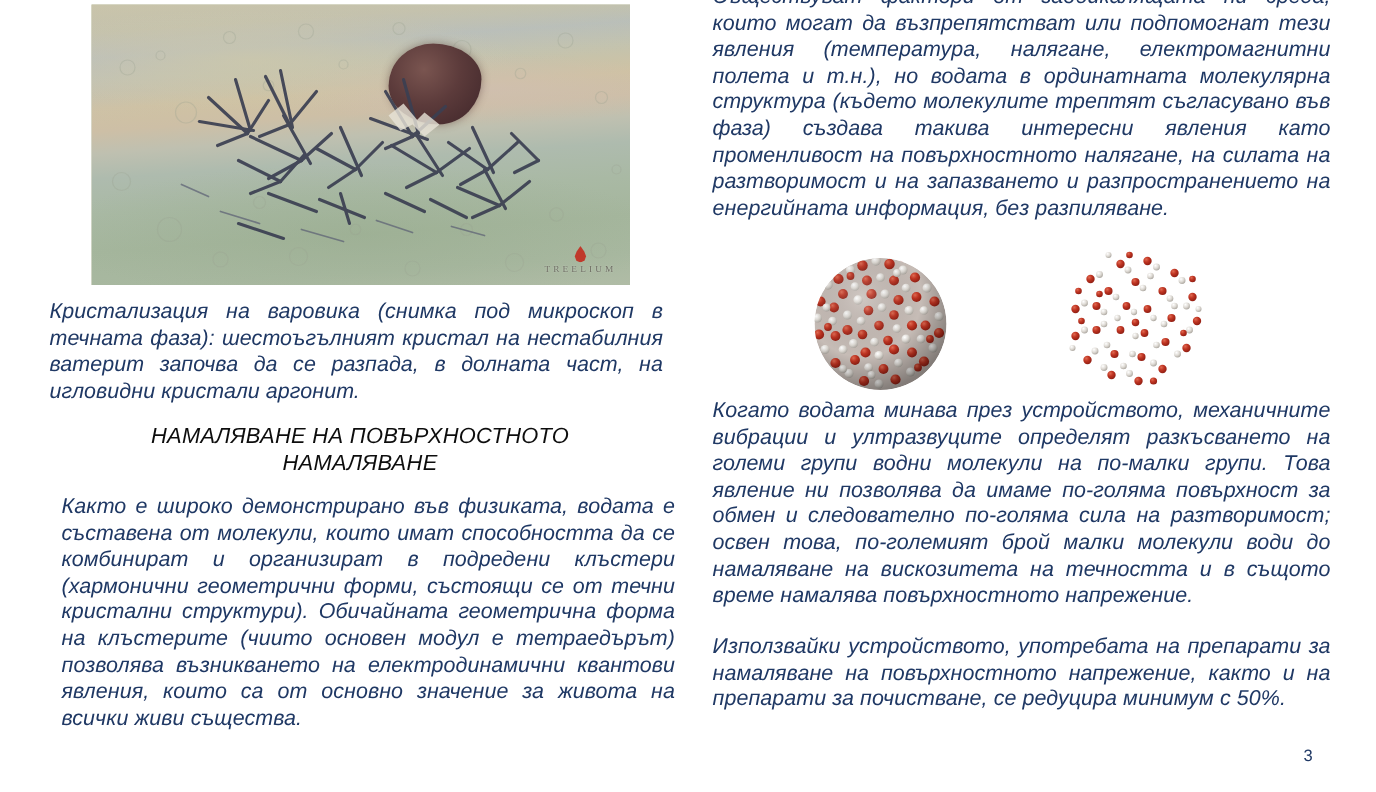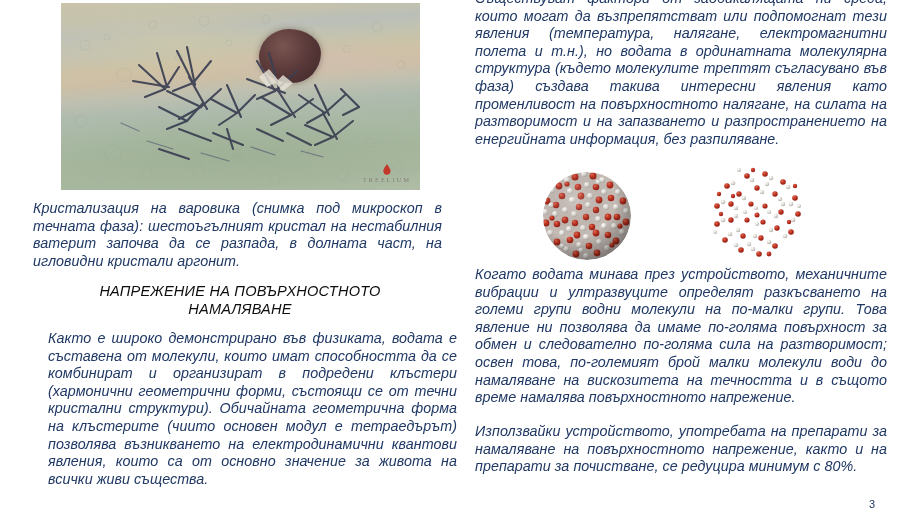--- a/index.html
+++ b/index.html
@@ -151,21 +151,21 @@
 
   .heading-block {
     position: absolute;
     left: 27px;
     top: 282px;
     width: 370px;
   }
 
   .left-para {
     position: absolute;
-    left: 20px;
+    left: 13px;
     top: 330px;
     width: 409px;
   }
 
   
   .r-para-1 {
     position: absolute;
     left: 0px;
     top: -10px;
     width: 412px;
@@ -323,21 +323,21 @@
         <span class="wm-flame"></span>
         <span>TREELIUM</span>
       </div>
     </div>
 
     <div class="caption">
       <p class="body-text">Кристализация на варовика (снимка под микроскоп в течната фаза): шестоъгълният кристал на нестабилния ватерит започва да се разпада, в долната част, на игловидни кристали аргонит.</p>
     </div>
 
     <div class="heading-block">
-      <div class="section-heading">НАПРЕЖЕНИЕ НА ПОВЪРХНОСТНОТО</div>
+      <div class="section-heading">НАМАЛЯВАНЕ НА ПОВЪРХНОСТНОТО</div>
       <div class="section-heading">НАМАЛЯВАНЕ</div>
     </div>
 
     <div class="left-para">
       <p class="body-text">Както е широко демонстрирано във физиката, водата е съставена от молекули, които имат способността да се комбинират и организират в подредени клъстери (хармонични геометрични форми, състоящи се от течни кристални структури). Обичайната геометрична форма на клъстерите (чиито основен модул е тетраедърът) позволява възникването на електродинамични квантови явления, които са от основно значение за живота на всички живи същества.</p>
     </div>
   </div>
 
   <div class="col-right">
 
@@ -532,18 +532,18 @@
           </g>
         </svg>
       </div>
     </div>
 
     <div class="r-para-2">
       <p class="body-text">Когато водата минава през устройството, механичните вибрации и ултразвуците определят разкъсването на големи групи водни молекули на по-малки групи. Това явление ни позволява да имаме по-голяма повърхност за обмен и следователно по-голяма сила на разтворимост; освен това, по-големият брой малки молекули води до намаляване на вискозитета на течността и в същото време намалява повърхностното напрежение.</p>
     </div>
 
     <div class="r-para-3">
-      <p class="body-text">Използвайки устройството, употребата на препарати за намаляване на повърхностното напрежение, както и на препарати за почистване, се редуцира минимум с 80%.</p>
+      <p class="body-text">Използвайки устройството, употребата на препарати за намаляване на повърхностното напрежение, както и на препарати за почистване, се редуцира минимум с 50%.</p>
     </div>
   </div>
 
   <div class="page-number">3</div>
 </div>
 
 </body></html>

